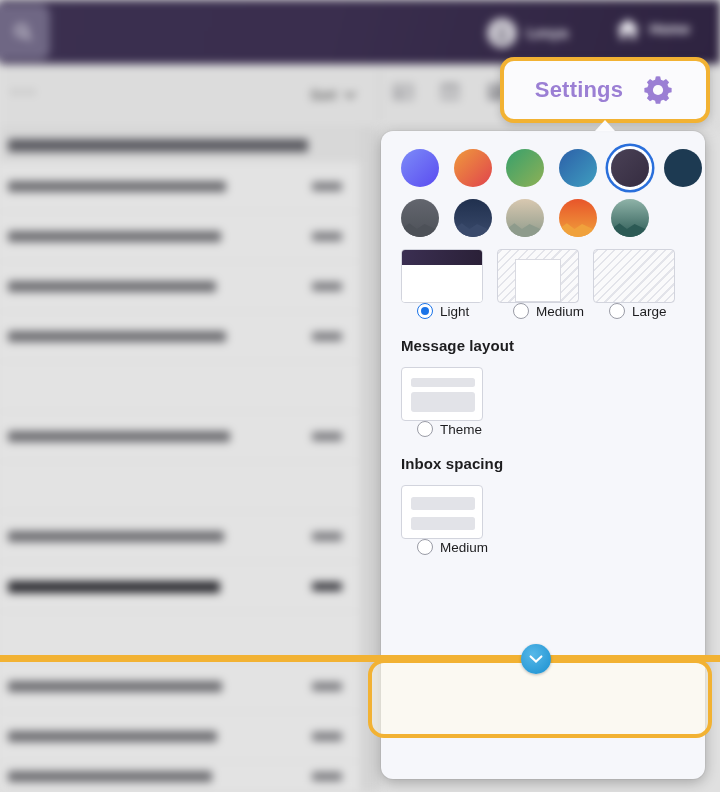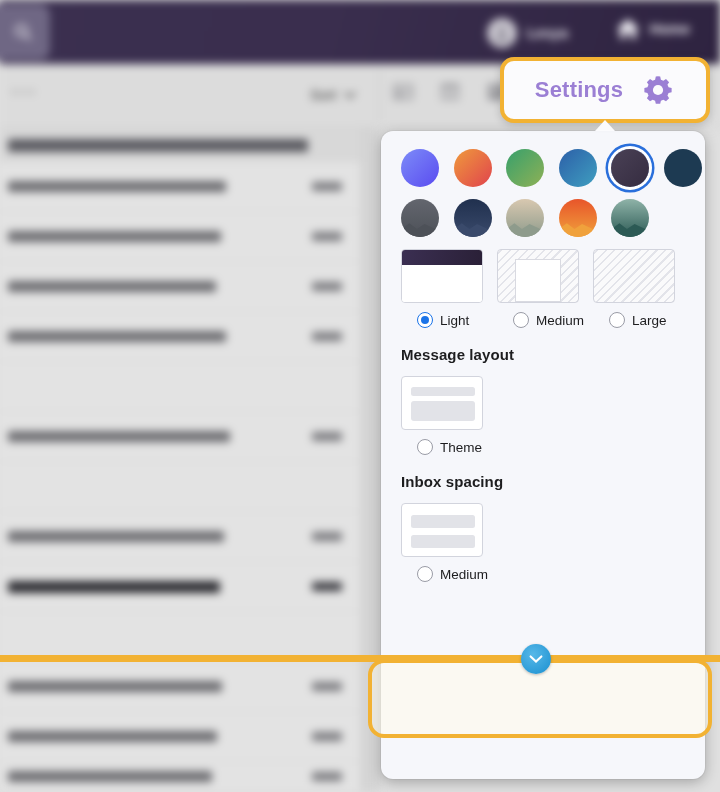--- a/index.html
+++ b/index.html
@@ -149,21 +149,21 @@
   }
   .lt-hdr{ position:absolute; left:0;top:0;right:0;height:15px;
            background:linear-gradient(100deg,#3b2f52,#2a2037); }
   .lt-body{ position:absolute; left:0;top:15px;right:0;bottom:0;background:#fff; }
 
   .bar{ position:absolute; background:#e2e3e8; border-radius:2.5px; }
   .blk{ position:absolute; background:#e2e3e8; border-radius:3px; }
 
   .radio-row{
     display:flex; align-items:center; gap:7px;
-    margin-top:9px; padding-left:16px;
+    padding-left:16px;
   }
   .radio{
     width:16px;height:16px;border-radius:50%;
     border:1.6px solid #9a9ca6; background:#fff;
     display:flex;align-items:center;justify-content:center; flex:0 0 auto;
   }
   .radio.on{ border-color:#1a73e8; }
   .radio.on::after{
     content:""; width:8.5px;height:8.5px;border-radius:50%;background:#1a73e8;
   }

